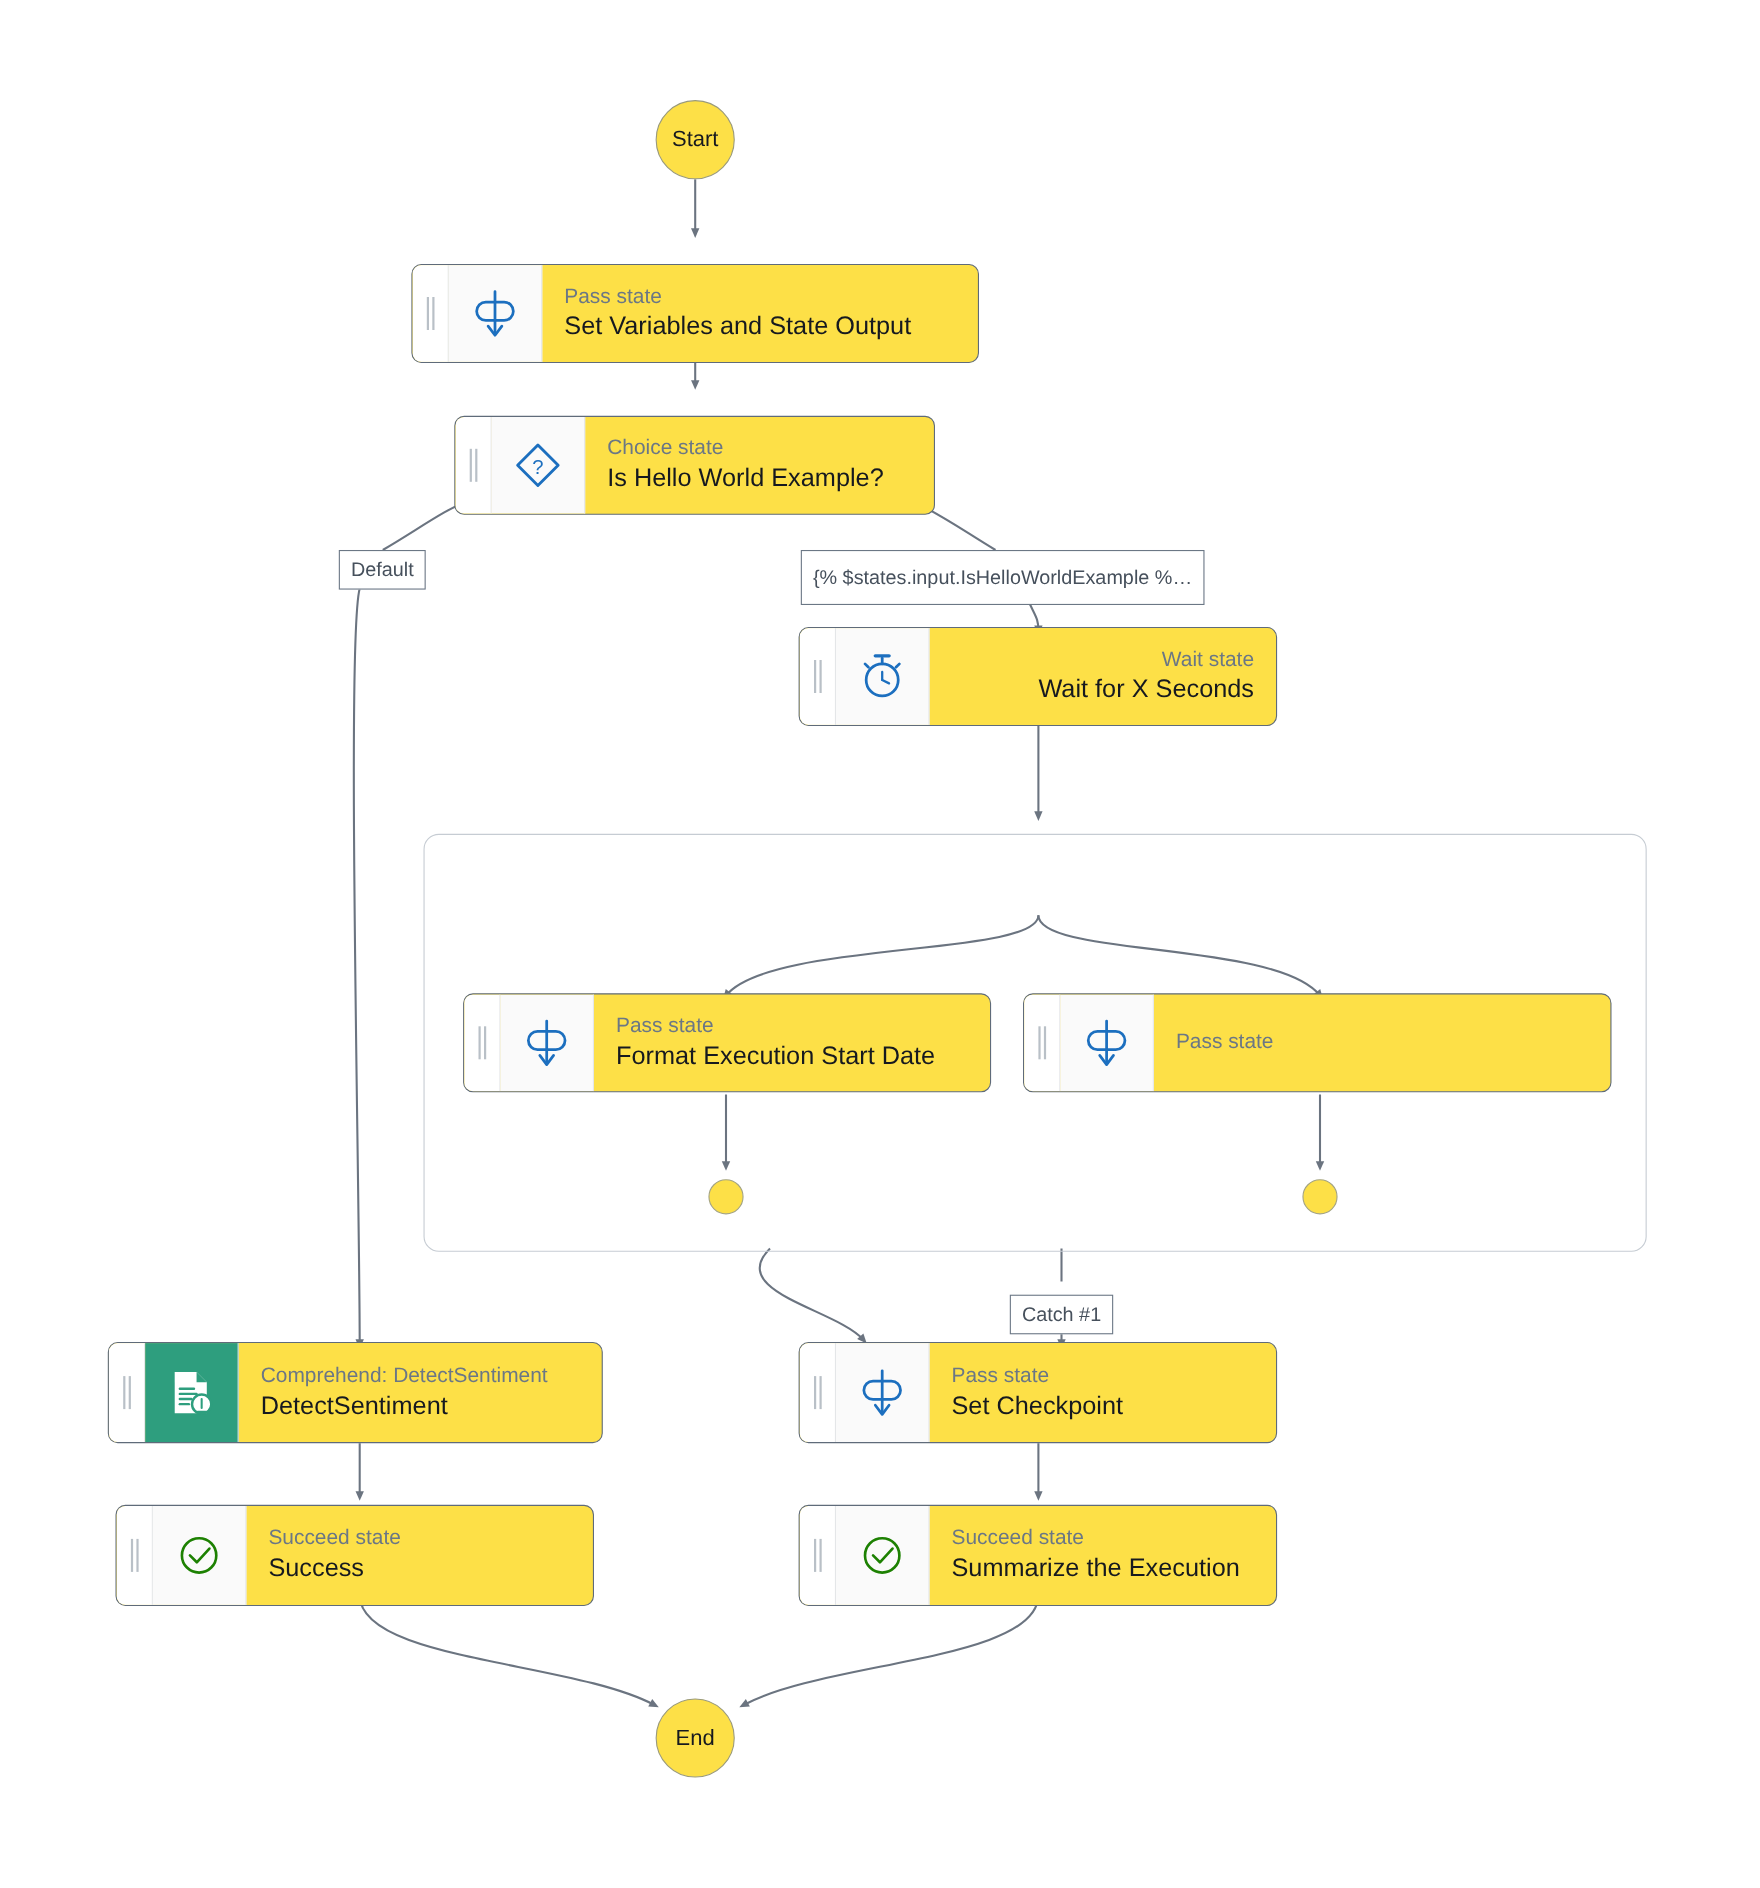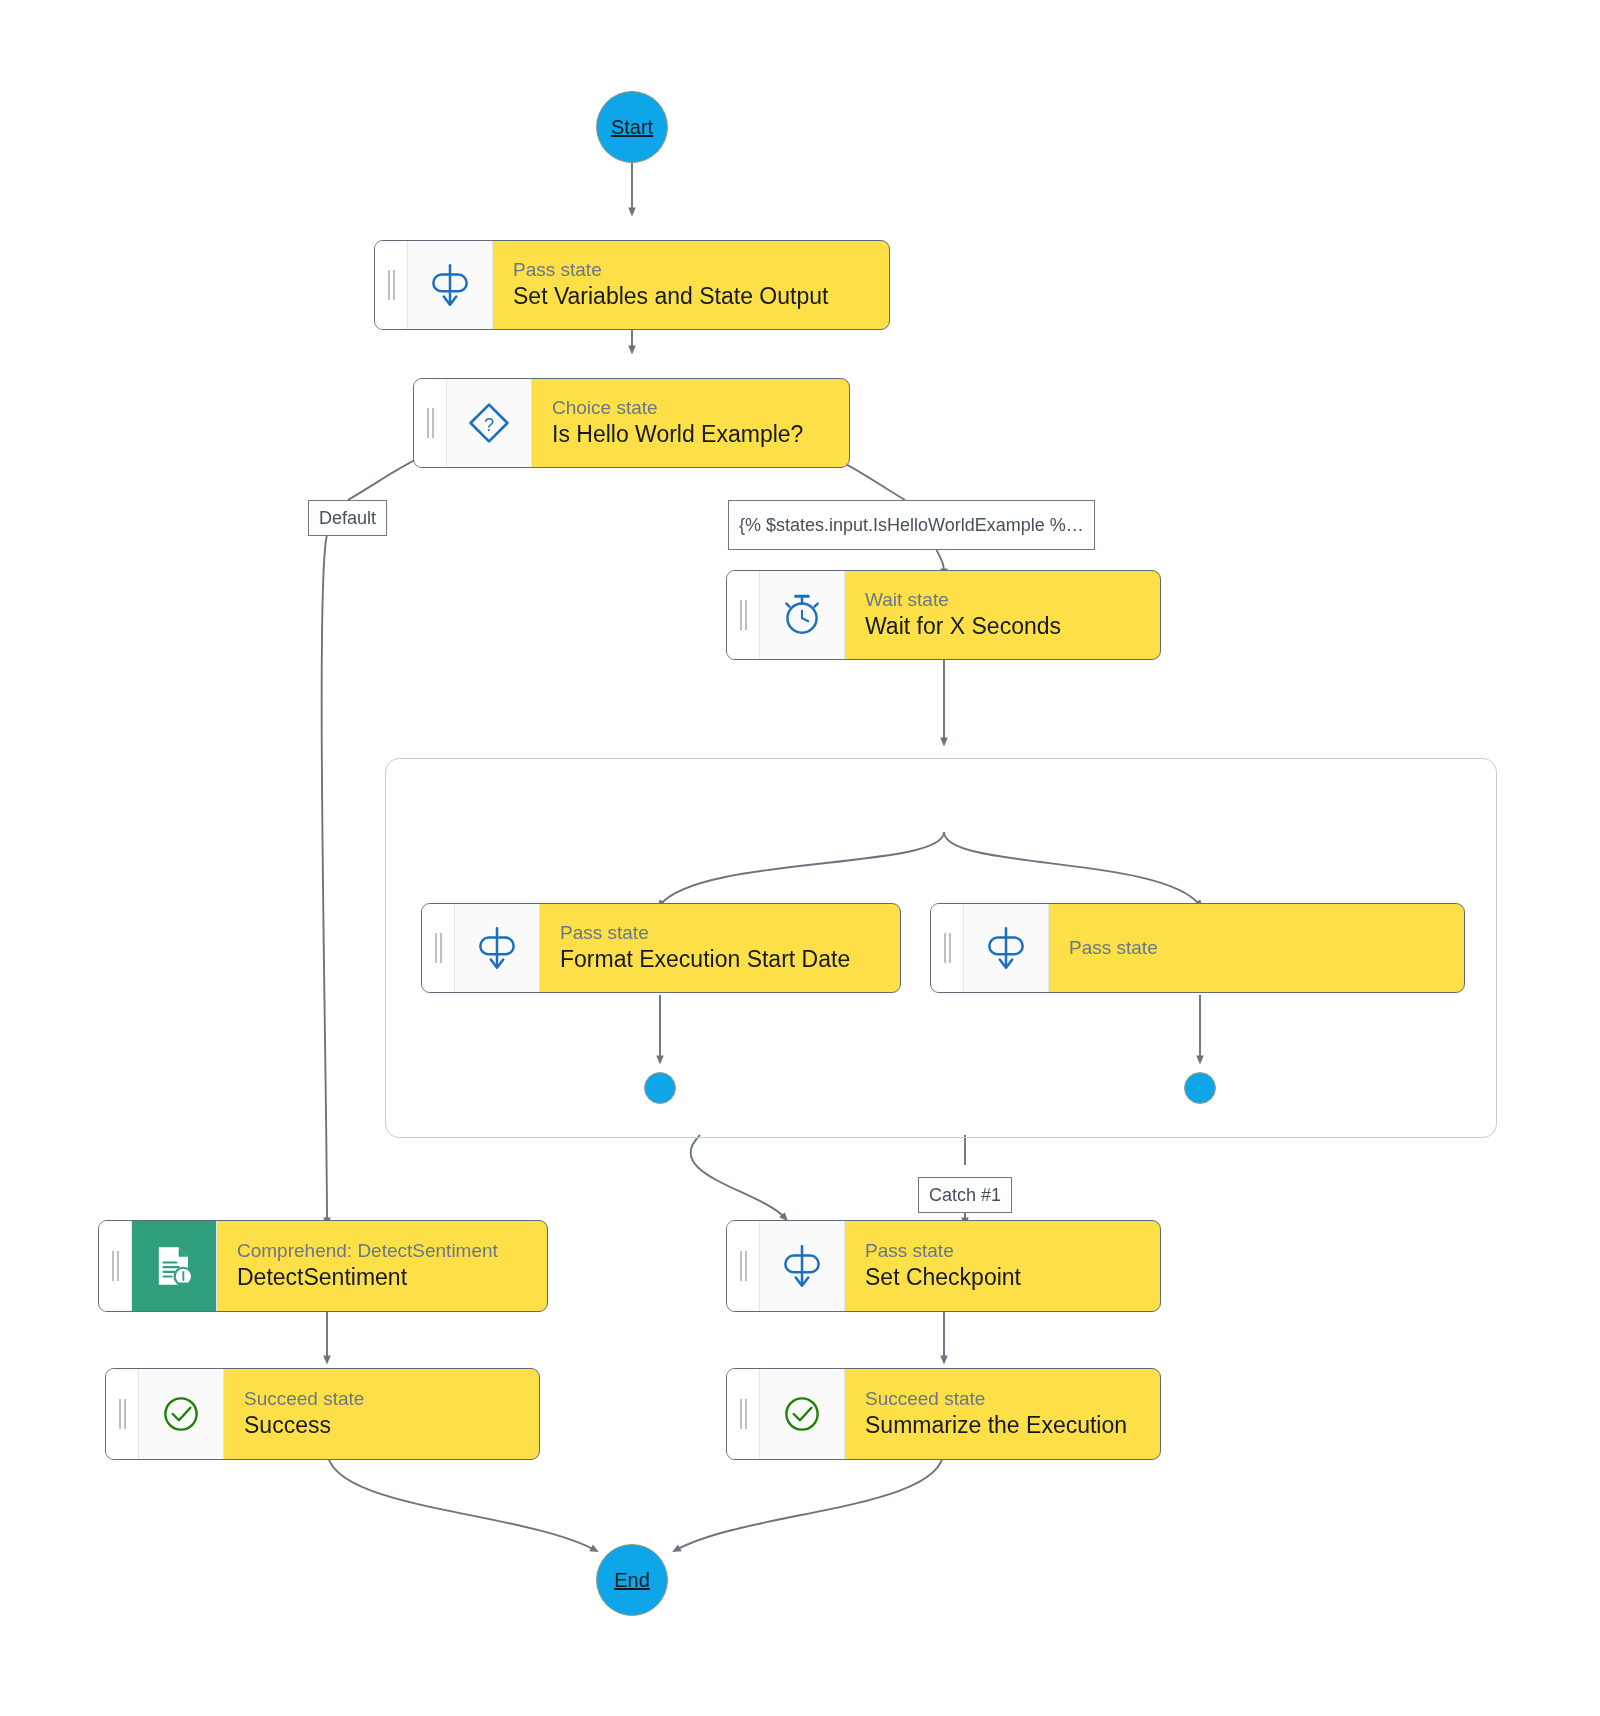--- a/index.html
+++ b/index.html
@@ -1,22 +1,22 @@
 <!DOCTYPE html>
 <html><head>
 <meta charset="utf-8">
 <style>
   html,body{margin:0;padding:0;background:#ffffff;}
   body{font-family:"Liberation Sans",sans-serif;width:1600px;height:1716px;position:relative;overflow:hidden;}
   #canvas{position:absolute;left:0;top:0;width:1600px;height:1716px;}
   svg.edges{position:absolute;left:0;top:0;width:1600px;height:1716px;pointer-events:none;}
 
   
-  .term{position:absolute;border-radius:50%;background:#0ea5e9;border:1.6px solid #9a9a7a;
-        display:flex;align-items:center;justify-content:center;box-sizing:border-box;text-decoration:underline;}
+  .term{position:absolute;border-radius:50%;background:#fde047;border:1.6px solid #9a9a7a;
+        display:flex;align-items:center;justify-content:center;box-sizing:border-box;}
   .term.big{width:72px;height:72px;font-size:20px;color:#16191f;}
   .term.small{width:32px;height:32px;border:1.5px solid #a3a383;}
 
   
   .node{position:absolute;display:flex;align-items:stretch;background:#fde047;
         border:1.4px solid #5f6b7a;border-radius:9px;box-sizing:border-box;overflow:hidden;}
   .grip{width:32px;display:flex;align-items:center;justify-content:center;flex:0 0 32px;
         border-right:1px solid #e4e6e8;background:#ffffff;}
   .grip i{display:block;width:2px;height:30px;background:#b9c0c7;margin:0 1.5px;}
   .icobox{width:84px;flex:0 0 84px;display:flex;align-items:center;justify-content:center;
@@ -136,21 +136,21 @@
       <div class="title">Is Hello World Example?</div>
     </div>
   </div>
 
   <div class="elabel" style="left:308px;top:500px;height:35px;">Default</div>
 
   <div class="elabel" style="left:728px;top:500px;height:50px;">{% $states.input.IsHelloWorldExample %…</div>
 
   <div class="elabel" style="left:918px;top:1165px;height:35px;margin-top:12px;">Catch #1</div>
 
-  <div class="node" style="left:726px;top:570px;width:435px;height:90px;">
+  <div class="node" style="left:726px;top:570px;width:435px;height:90px;text-align:right;">
     <div class="grip">
         <i></i>
         <i></i>
       </div>
     <div class="icobox">
       <svg width="50" height="50" viewBox="0 0 48 48" fill="none" stroke="#1C6FBF" stroke-width="2.4">
         <circle cx="24" cy="27" r="14"></circle>
         <path d="M24 13 L24 8" stroke-linecap="round"></path>
         <path d="M18 6 L30 6" stroke-linecap="round" stroke-width="3"></path>
         <path d="M36 16 L39 13" stroke-linecap="round"></path>

